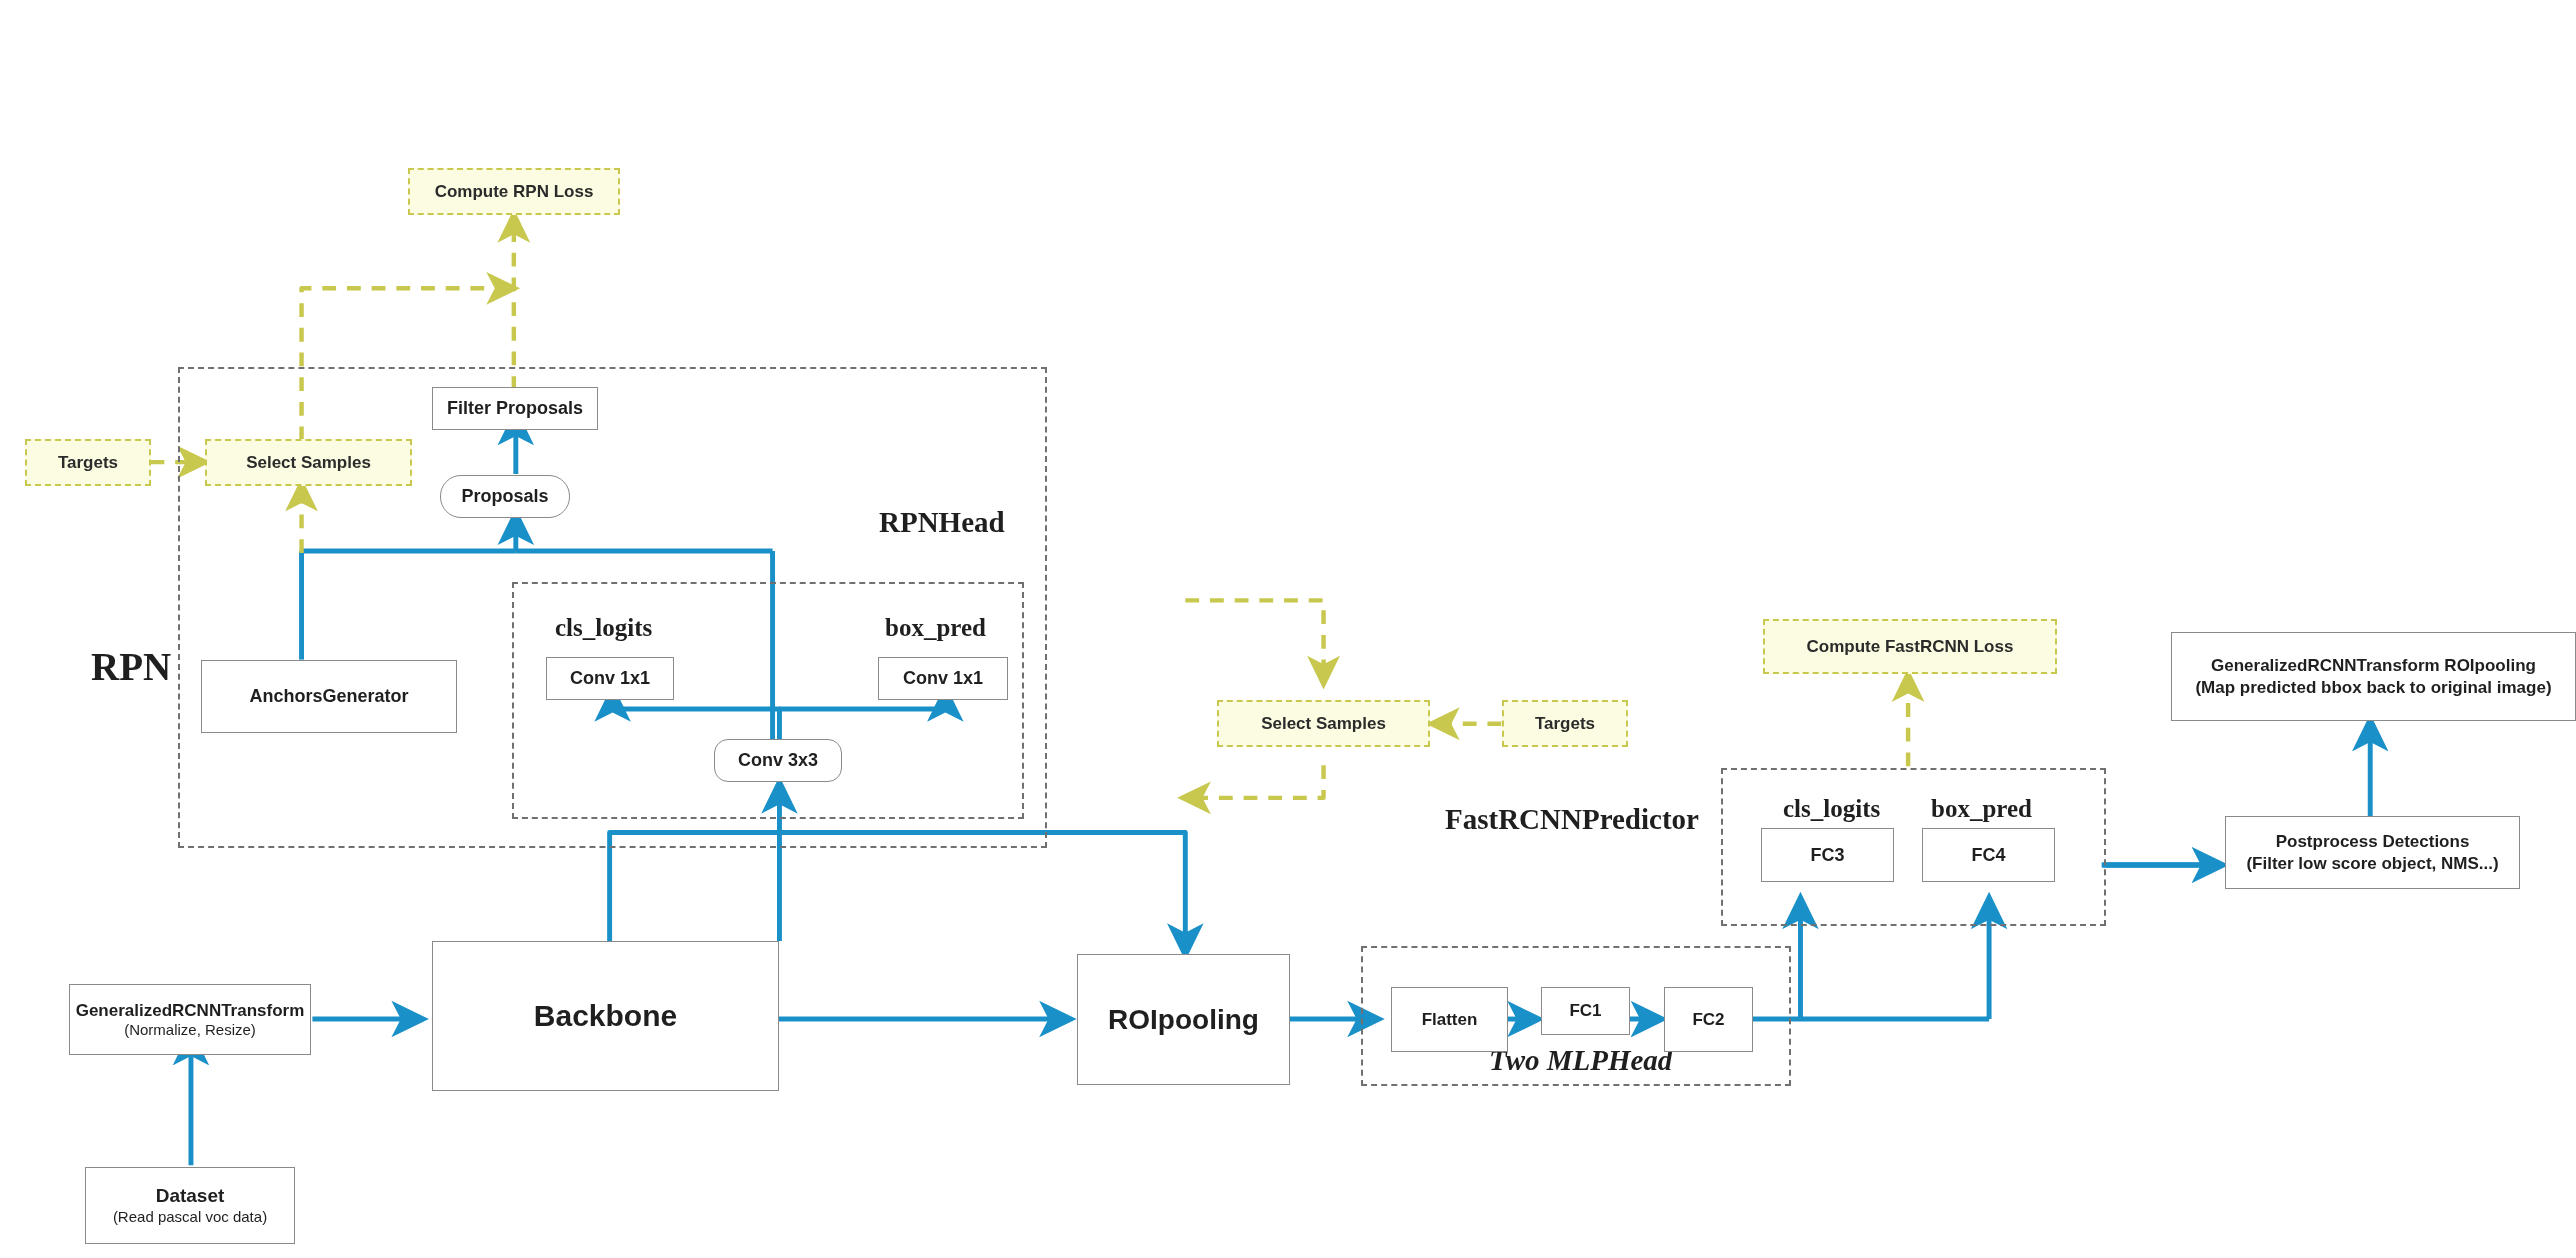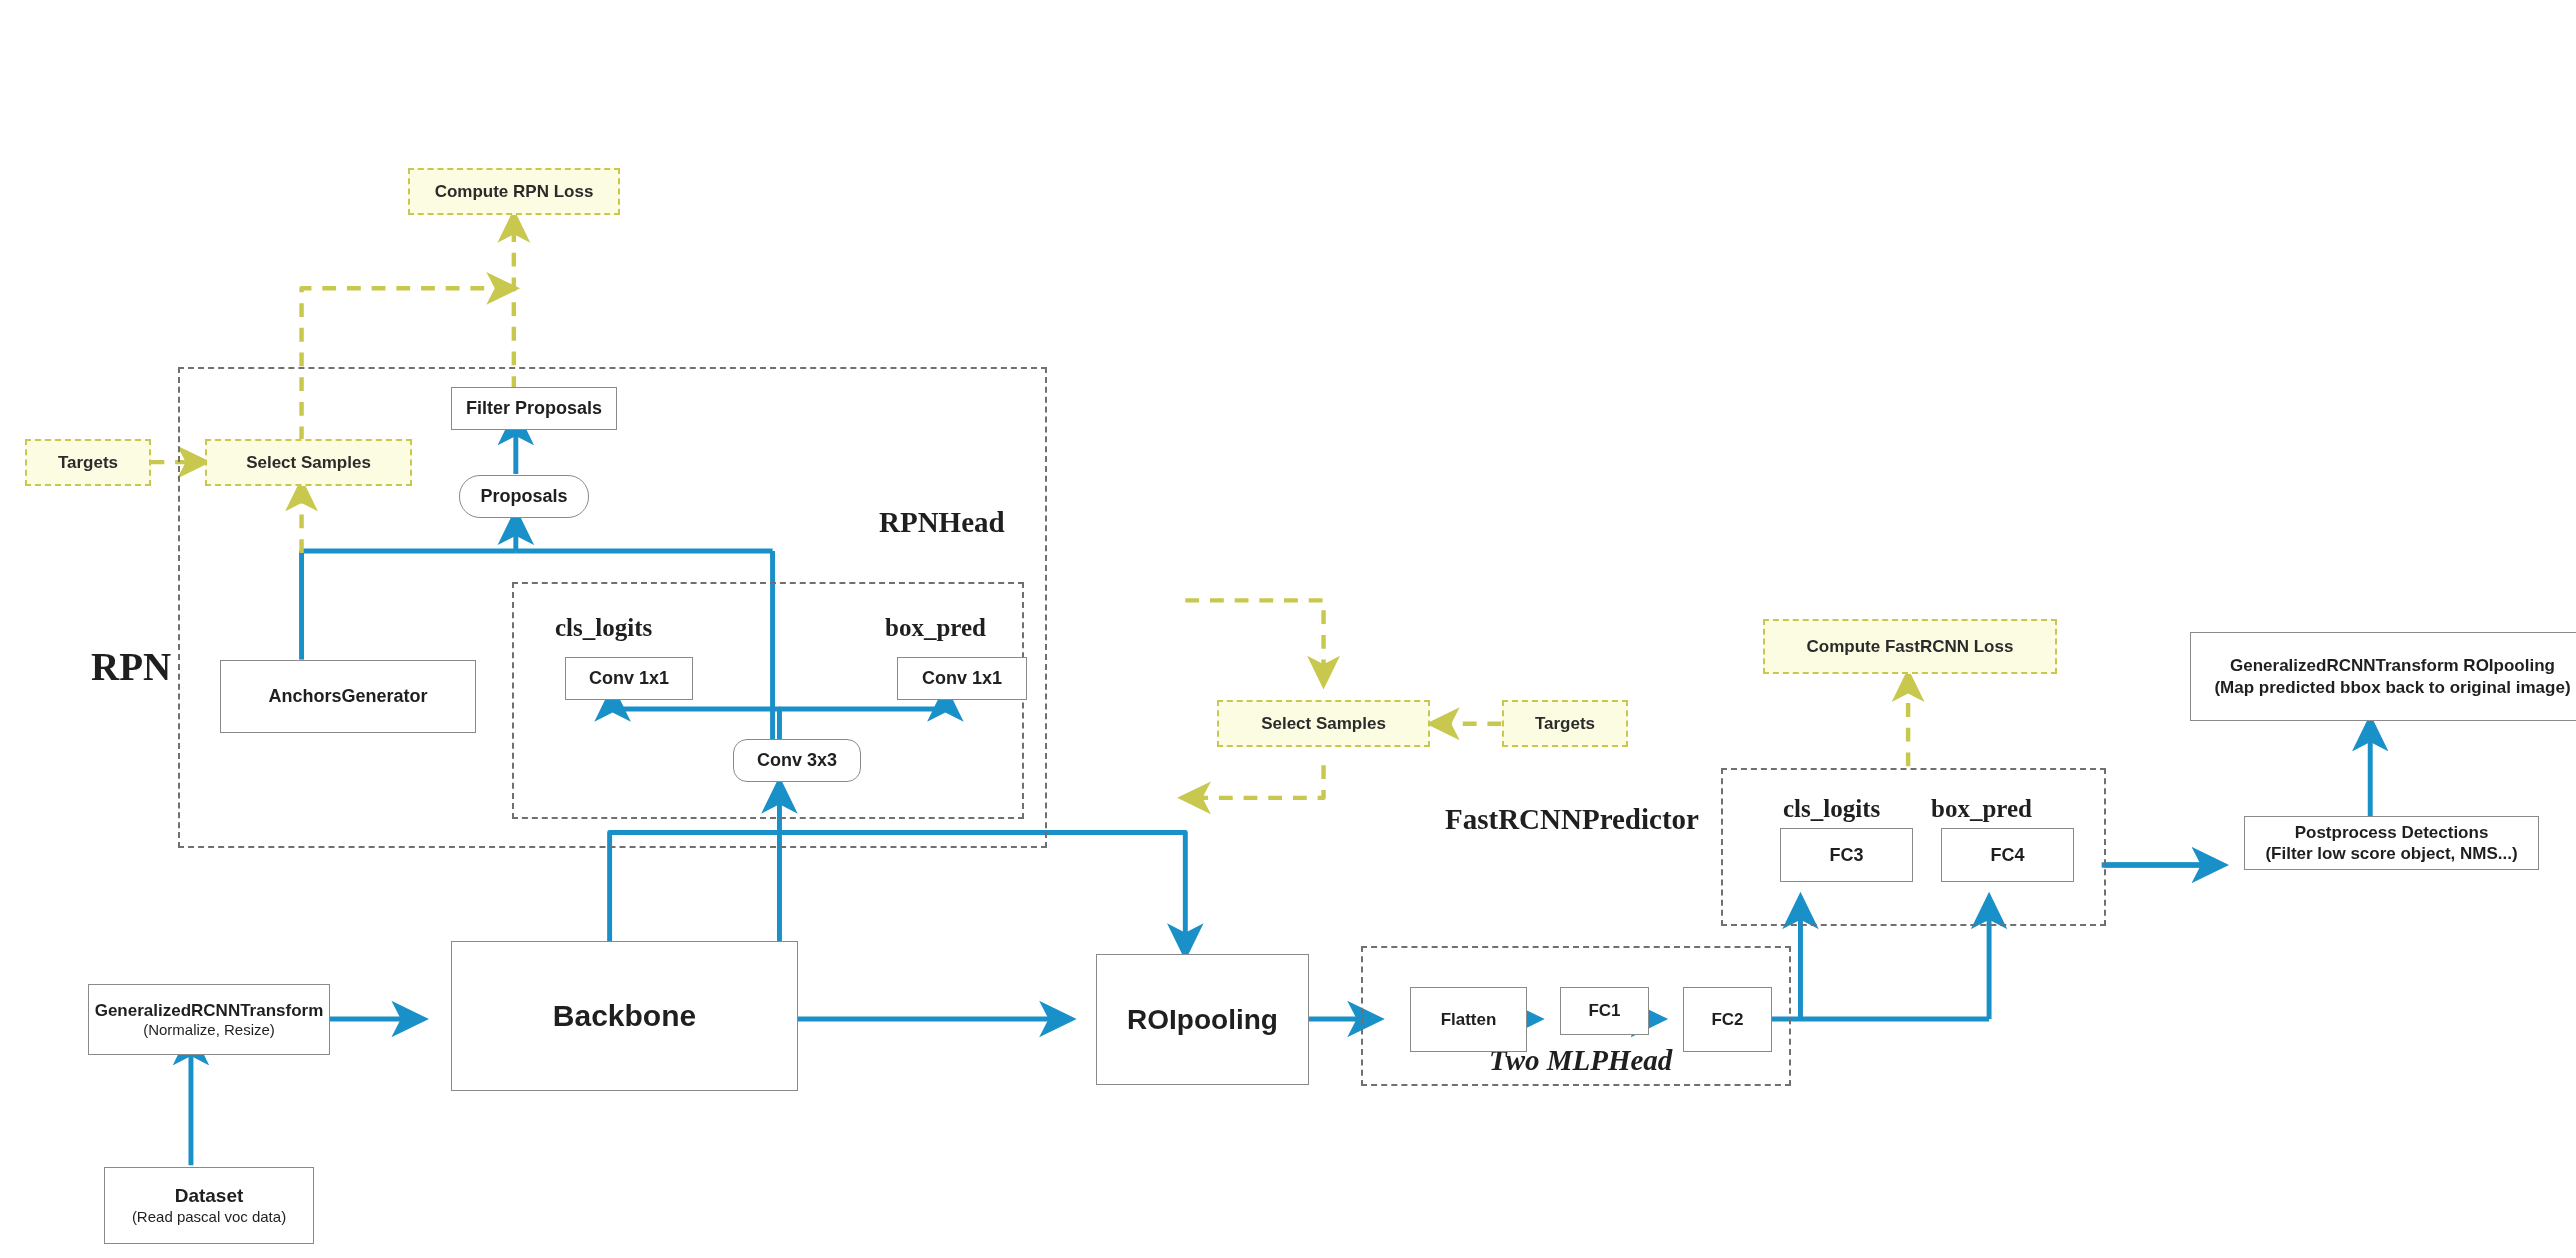--- a/index.html
+++ b/index.html
@@ -30,21 +30,21 @@
     align-items: center;
     justify-content: center;
     text-align: center;
     background: #ffffff;
     border: 1.6px solid #7a7a7a;
     color: #1f1f1f;
     line-height: 1.25;
   }
   .node .t1 { font-weight: bold; }
   .node .t2 { font-weight: normal; }
-  .node.plain { border: 1.6px solid #8a8a8a; margin-left: 19px; }
+  .node.plain { border: 1.6px solid #8a8a8a; }
   .node.yellow {
     background: #fcfce2;
     border: 2px dashed #c8c84e;
   }
   .node.yellow .t1 { color: #2b2b2b; }
   .group {
     position: absolute;
     box-sizing: border-box;
     border: 2.2px dashed #707070;
     background: transparent;
@@ -259,21 +259,21 @@
   </div>
 
   <div class="node plain" style="left:1761px; top:828px; width:133px; height:54px;">
     <span class="t1" style="font-size:18px;">FC3</span>
   </div>
 
   <div class="node plain" style="left:1922px; top:828px; width:133px; height:54px;">
     <span class="t1" style="font-size:18px;">FC4</span>
   </div>
 
-  <div class="node plain" style="left:2225px; top:816px; width:295px; height:54px;">
+  <div class="node plain" style="left:2225px; top:816px; width:295px; height:73px;">
     <span class="t1" style="font-size:17px;">Postprocess Detections</span>
     <span class="t1" style="font-size:17px;">(Filter low score object,  NMS...)</span>
   </div>
 
   <div class="node plain" style="left:2171px; top:632px; width:405px; height:89px;">
     <span class="t1" style="font-size:17px;">GeneralizedRCNNTransform   ROIpooling</span>
     <span class="t1" style="font-size:17px;">(Map predicted bbox back to original image)</span>
   </div>
 
 </div>

